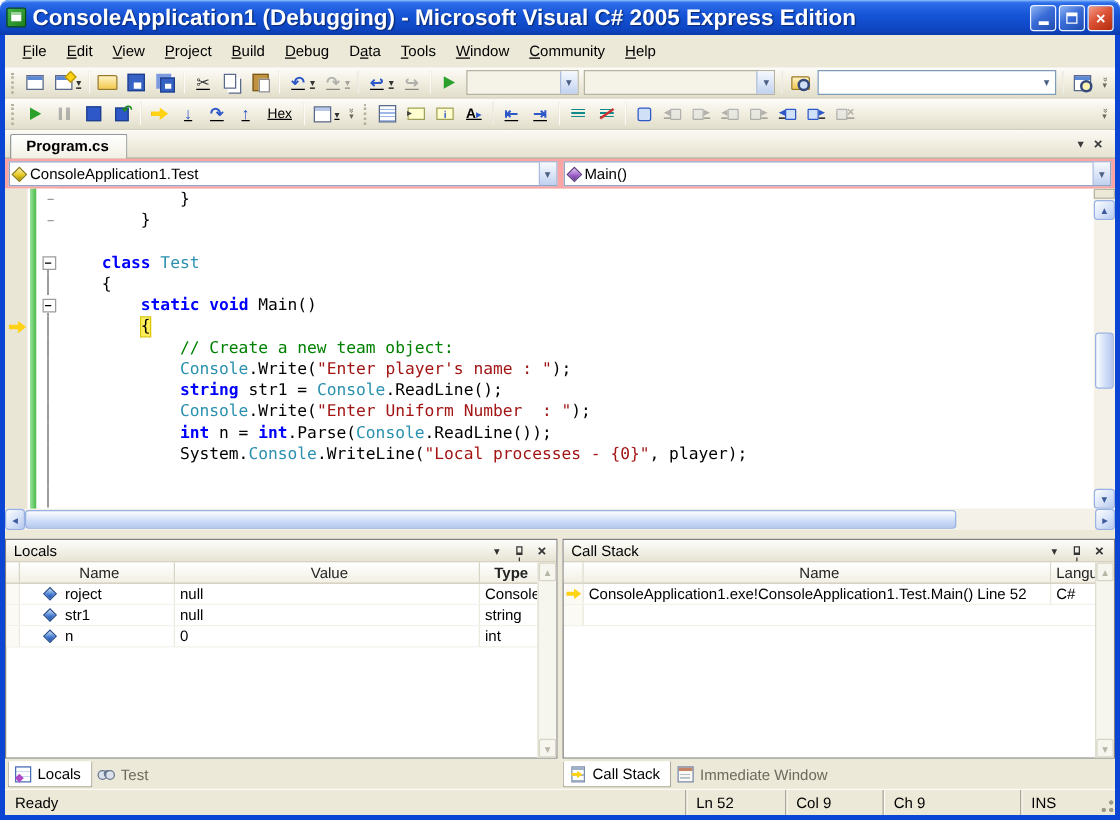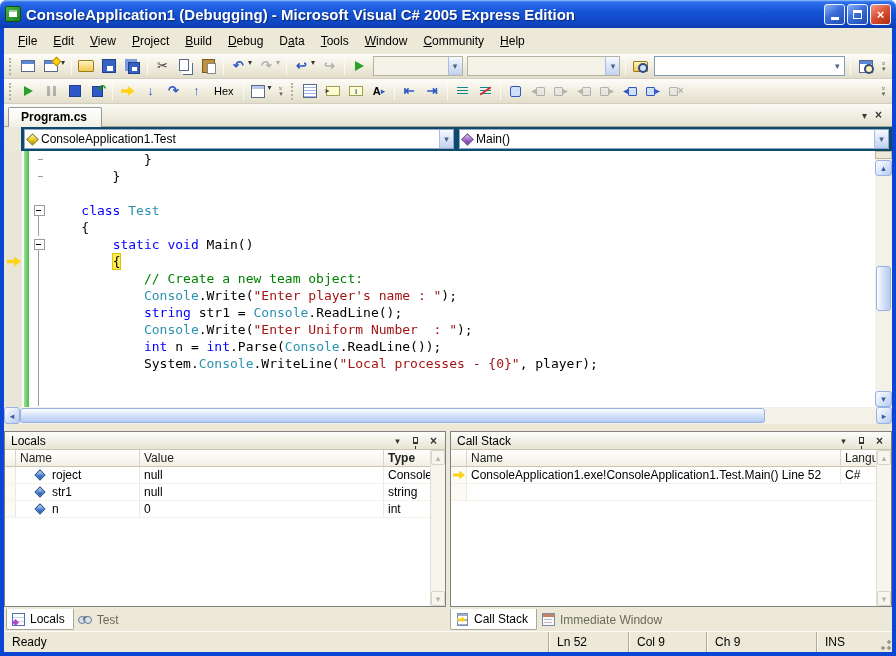--- a/index.html
+++ b/index.html
@@ -11,21 +11,21 @@
     background:#0b45d4; border-radius:7px 7px 0 0; }
   
   .titlebar { height:28px; flex:0 0 28px; display:flex; align-items:center; padding:0 5px;
     border-radius:7px 7px 0 0;
     background:linear-gradient(#5996f5 0%, #2b6be8 10%, #1553d6 45%, #0f47c4 80%, #0b3cae 100%);
     box-shadow:inset 0 1px 0 #7fb1f8; }
   .app-icon { width:16px; height:16px; margin-right:5px; position:relative;
     background:linear-gradient(135deg,#49b649,#1d7f1d); border:1px solid #0c4d0c; border-radius:2px; }
   .app-icon::before { content:""; position:absolute; left:3px; top:3px; width:8px; height:7px;
     background:#fff; box-shadow:inset 0 2px 0 #9fd49f; }
-  .title-text { color:#fff; font-weight:bold; font-size:15px; text-shadow:1px 1px 1px #0a2a70;
+  .title-text { color:#fff; font-weight:bold; font-size:18px; text-shadow:1px 1px 1px #0a2a70;
     white-space:nowrap; overflow:hidden; flex:1; }
   .winbtns { display:flex; gap:2px; }
   .wbtn { width:21px; height:21px; border-radius:3px; border:1px solid #eaf2ff;
     background:linear-gradient(145deg,#8fb4f2,#3a6cd8 45%,#1f4cb0);
     display:flex; align-items:center; justify-content:center; color:#fff; }
   .wbtn.close { background:linear-gradient(145deg,#f3a08b,#dd5336 45%,#b02a0c); font-weight:bold; font-size:13px; }
   .min-glyph { width:8px; height:3px; background:#fff; margin-top:9px; }
   .max-glyph { width:9px; height:9px; border:1px solid #fff; border-top:3px solid #fff; }
 
   .frame { flex:1; padding:0 4px 0 4px; display:flex; min-height:0; }
@@ -35,21 +35,21 @@
   .menubar { height:26px; flex:0 0 26px; display:flex; align-items:center; padding-left:6px;
     background:#ece9d8; }
   .menu-item { padding:3px 8px; white-space:nowrap; }
 
   
   .toolbar { height:25px; flex:0 0 25px; display:flex; align-items:center; padding:0 2px;
     background:linear-gradient(#fdfcf9,#f1eee0 50%,#e2decb);
     border-bottom:1px solid #d2cfc0; }
   .tgrip { width:5px; height:17px; margin:0 3px; border-left:2px dotted #b3b09c; }
   .tsep { width:1px; height:18px; background:#c5c2af; border-right:1px solid #fbfaf5; margin:0 3px; }
-  .tbtn { display:flex; align-items:flex-start; padding:2px 2px; margin:0 1px; border-radius:2px; }
+  .tbtn { display:flex; align-items:center; padding:2px 2px; margin:0 1px; border-radius:2px;text-decoration:underline; }
   .tbtn.disabled { opacity:.4; filter:grayscale(.9); }
   .tlabel { font-size:11px; padding:0 3px; }
   .dd { font-size:8px; color:#333; margin-left:1px; }
   .dd::before { content:"▾"; }
   .tovf { width:13px; height:20px; display:flex; flex-direction:column; align-items:center;
     justify-content:center; color:#68665a; font-size:7px; line-height:5px; margin-left:auto; }
   .tovf::before { content:"»"; transform:rotate(90deg); }
   .tovf::after { content:"▾"; }
   .toolbar .tovf:not(:last-child){ margin-left:0; }
   .tcombo { height:20px; background:#f5f3e8; border:1px solid #b6b3a0; display:flex;
@@ -148,21 +148,21 @@
   .doc-tab { height:20px; padding:2px 14px 0 12px; background:linear-gradient(#fff,#f2f0e4);
     border:1px solid #919b9c; border-bottom:none; border-radius:2px 2px 0 0; font-weight:bold;
     margin-bottom:-1px; box-shadow:inset 0 1px 0 #fff; }
   .tabstrip-btns { margin-left:auto; display:flex; gap:8px; align-items:center; padding:0 6px 4px 0;
     color:#3a3a3a; }
   .ts-btn { font-size:10px; }
   .ts-down::before { content:"▾"; }
   .ts-close::before { content:"×"; font-weight:bold; font-size:12px; }
 
   
-  .navbar { height:24px; flex:0 0 24px; display:flex; gap:5px; padding:2px 3px; background:#0c4a6e;margin-left:17px; }
+  .navbar { height:24px; flex:0 0 24px; display:flex; gap:5px; padding:2px 3px; background:#fca5a5; }
   .nav-combo { flex:1; height:20px; background:#fff; border:1px solid #94a6c8; display:flex;
     align-items:center; padding-left:3px; min-width:0; }
   .nav-combo .ctext { flex:1; white-space:nowrap; overflow:hidden; padding-left:4px; }
   .class-icon { width:9px; height:9px; flex:0 0 9px; transform:rotate(45deg);
     background:linear-gradient(135deg,#fff3b0,#e3c419 60%,#9f8a0a); border:1px solid #8a7a10; }
   .method-icon { width:9px; height:9px; flex:0 0 9px; transform:rotate(45deg);
     background:linear-gradient(135deg,#e6c8f5,#9a5cc6 60%,#5f3a85); border:1px solid #5f3a85; }
 
   
   .editor { flex:0 0 256px; height:256px; display:flex; background:#fff; min-width:0; }
@@ -172,21 +172,21 @@
   .outline { width:14px; flex:0 0 14px; background:#fff; }
   .ol { height:17px; position:relative; }
   .ol.v { background:linear-gradient(to right,transparent 6px,#9c9c9c 6px,#9c9c9c 7px,transparent 7px); }
   .ol.tick::before { content:""; position:absolute; left:6px; top:8px; width:5px; height:1px; background:#9c9c9c; }
   .ol.box::before { content:""; position:absolute; left:2px; top:3px; width:9px; height:9px;
     border:1px solid #9c9c9c; background:#fff; }
   .ol.box::after { content:""; position:absolute; left:4px; top:8px; width:5px; height:1px; background:#000; }
   .ol.box { background:linear-gradient(to right,transparent 6px,#9c9c9c 6px,#9c9c9c 7px,transparent 7px) no-repeat 0 14px; background-size:14px 3px; }
   .code { flex:1; overflow:hidden; padding-left:4px; font:13px/17px "DejaVu Sans Mono", monospace; }
   .cl { height:17px; white-space:pre; }
-  .seg-p { color:#000; } .seg-k { color:#0000ff; } .seg-t { color:#2b91af; }
+  .seg-p { color:#000; } .seg-k { color:#0000ff;font-weight:bold; } .seg-t { color:#2b91af; }
   .seg-s { color:#a31515; } .seg-c { color:#008000; }
   .seg-cur { color:#000; background:#ffee55; outline:1px solid #d9c500; }
   .yarrow.small { transform:scale(.85); }
 
   
   .vscroll { width:17px; flex:0 0 17px; background:#f3f1e8; display:flex; flex-direction:column; }
   .vsplit { height:8px; background:#ece9d8; border:1px solid #b8b5a2; margin-bottom:1px; }
   .sb { height:16px; flex:0 0 16px; display:flex; align-items:center; justify-content:center;
     background:linear-gradient(135deg,#fdfeff,#d3e0f7 60%,#b6c9ef); border:1px solid #98b1e4;
     border-radius:3px; color:#3c5a9c; font-size:9px; }
@@ -211,21 +211,21 @@
   .panel + .panel { margin-left:4px; }
   .ptitle { height:18px; flex:0 0 18px; display:flex; align-items:center; padding:0 4px 0 6px;
     background:linear-gradient(#fdfdfb,#e7e4d3); border-bottom:1px solid #c9c5b2; }
   .ptitle .t { flex:1; }
   .pt-btn { width:15px; height:14px; display:flex; align-items:center; justify-content:center;
     color:#333; font-size:9px; margin-left:3px; }
   .pt-menu::before { content:"▾"; }
   .pt-close::before { content:"×"; font-size:12px; font-weight:bold; }
   .pin-icon { width:5px; height:7px; border:1px solid #333; border-bottom:2px solid #333; position:relative; }
   .pin-icon::after { content:""; position:absolute; left:1px; top:8px; width:1px; height:3px; background:#333; }
-  .pbody { flex:1; display:flex; min-height:0; }
+  .pbody { flex:1; display:flex; min-height:0;text-align:center; }
   .ptable { flex:1; display:flex; flex-direction:column; min-width:0; }
   .phead { height:17px; flex:0 0 17px; display:flex; }
   .ph { background:linear-gradient(#fff,#f2f0e4); border-right:1px solid #d8d5c6;
     border-bottom:1px solid #c9c5b2; padding:1px 0 0 4px; color:#222; overflow:hidden; white-space:nowrap; }
   .pvscroll { width:15px; flex:0 0 15px; background:#f6f5ee; display:flex; flex-direction:column;
     justify-content:space-between; border-left:1px solid #e0ddd0; }
   .pvscroll .sb { height:15px; flex:0 0 15px; }
   .prows { flex:1; overflow:hidden; }
   .lrow, .crow { display:flex; height:17px; border-bottom:1px solid #f2f1ea; align-items:center; }
   .lc, .cc { overflow:hidden; white-space:nowrap; padding-left:4px; height:100%; display:flex; align-items:center; }

